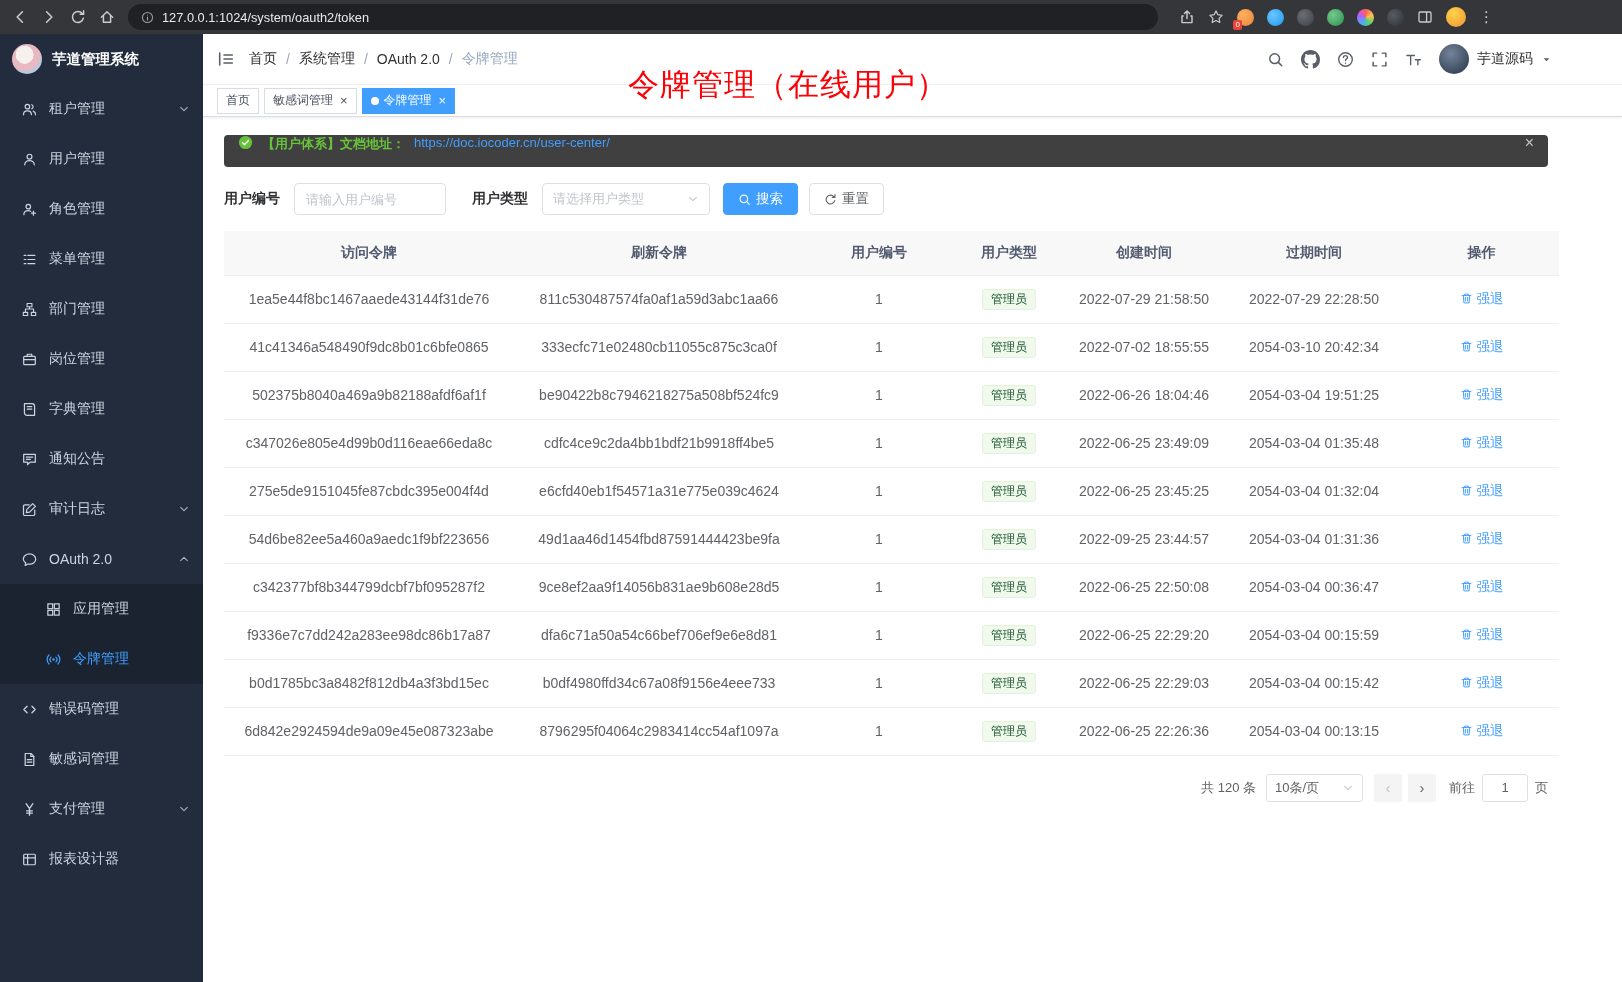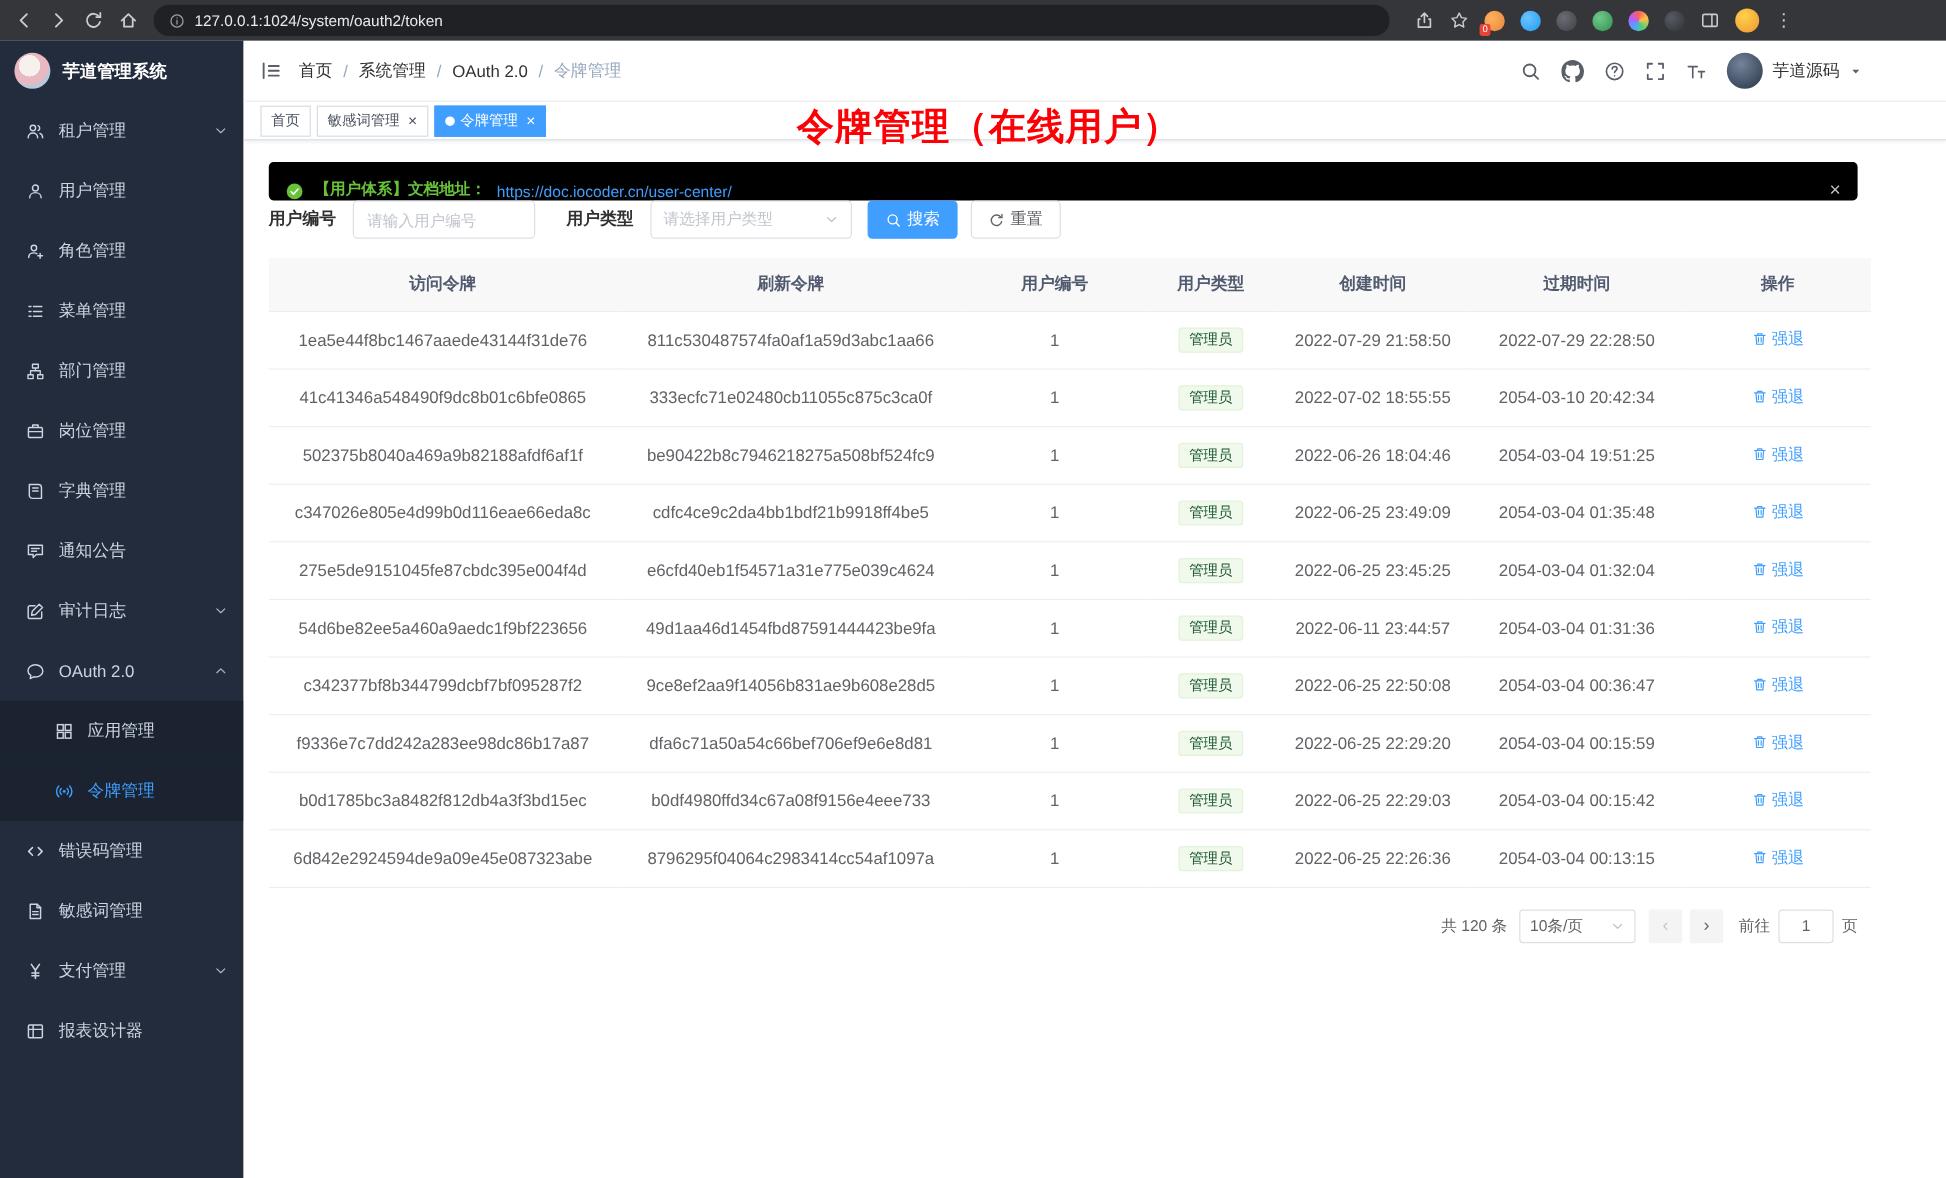--- a/index.html
+++ b/index.html
@@ -58,21 +58,21 @@
   
   .tagbar { height:33px; background:#fff; border-top:1px solid #f0f0f0; border-bottom:1px solid #d8dce5; box-shadow:0 1px 3px rgba(0,21,41,.08); display:flex; align-items:center; padding:0 14px; gap:5px; position:relative; z-index:2; }
   .tag { height:26px; display:inline-flex; align-items:center; gap:5px; padding:0 8px; border:1px solid #d8dce5; background:#fff; color:#495060; font-size:12px; cursor:pointer; white-space:nowrap; }
   .tag.active { background:#409eff; border-color:#409eff; color:#fff; }
   .tag .dot { width:8px; height:8px; border-radius:50%; background:#fff; }
   .tag-close { font-size:13px; line-height:1; margin-left:2px; }
 
   
   .content { flex:1; background:#fff; padding:18px 74px 0 21px; position:relative; overflow:hidden; }
 
-  .alert { height:32px; background:#000000; border-radius:4px; display:flex; align-items:flex-end; gap:9px; padding:0 14px; }
+  .alert { height:32px; background:#404040; border-radius:4px; display:flex; align-items:flex-start; gap:9px; padding:0 14px; margin-bottom:16px; }
   .alert-ic { width:15px; height:15px; }
   .alert-text { color:#67c23a; font-size:13px; font-weight:700; }
   .alert-link { color:#409eff; font-size:13px; text-decoration:none; cursor:pointer; }
   .alert-close { margin-left:auto; color:#c0c4cc; font-size:16px; cursor:pointer; line-height:1; }
 
   .filters { display:flex; align-items:center; margin-bottom:16px; }
   .f-label { font-size:14px; font-weight:700; color:#303133; margin-right:14px; white-space:nowrap; }
   .f-input { width:152px; height:32px; border:1px solid #dcdfe6; border-radius:4px; padding:0 11px; font-size:13px; color:#606266; outline:none; margin-right:26px; font-family:inherit; }
   ::placeholder { color:#c0c4cc; }
   .f-select { width:168px; height:32px; border:1px solid #dcdfe6; border-radius:4px; padding:0 10px; display:flex; align-items:center; justify-content:space-between; color:#c0c4cc; font-size:13px; margin-right:13px; cursor:pointer; }
@@ -93,21 +93,21 @@
   .pg-total { margin-right:10px; white-space:nowrap; }
   .pg-size { width:97px; height:28px; border:1px solid #dcdfe6; border-radius:3px; display:flex; align-items:center; justify-content:space-between; padding:0 8px; margin-right:8px; cursor:pointer; color:#606266; }
   .pg-btn,.pg-num { min-width:28px; height:28px; border:none; border-radius:2px; background:#f4f4f5; color:#606266; font-size:13px; margin:0 3px; display:inline-flex; align-items:center; justify-content:center; cursor:pointer; font-family:inherit; }
   .pg-btn { font-size:15px; }
   .pg-btn.prev { color:#c0c4cc; }
   .pg-num.on { background:#409eff; color:#fff; font-weight:700; }
   .pg-num.more { letter-spacing:1px; font-size:9px; }
   .pg-goto { margin-left:10px; display:flex; align-items:center; gap:7px; white-space:nowrap; }
   .pg-input { width:46px; height:28px; border:1px solid #dcdfe6; border-radius:3px; text-align:center; font-size:13px; color:#606266; outline:none; font-family:inherit; }
 
-  .annotation { position:absolute; left:664px; top:64px; color:#fb0005; font-size:31px; font-weight:700; letter-spacing:1px; pointer-events:none; z-index:50; white-space:nowrap;margin-top:21px; }
+  .annotation { position:absolute; left:628px; top:64px; color:#fb0005; font-size:31px; font-weight:400; letter-spacing:1px; pointer-events:none; z-index:50; white-space:nowrap; }
 </style>
 </head>
 <body>
 
 <svg width="0" height="0" style="position:absolute" aria-hidden="true">
   <defs>
     <symbol id="users-icon" viewBox="0 0 16 16">
         <g fill="none" stroke="currentColor" stroke-width="1.3" stroke-linecap="round" stroke-linejoin="round">
           <circle cx="5.8" cy="5" r="2.4"></circle>
           <path d="M1.6 13.6c0-2.4 1.9-4.1 4.2-4.1s4.2 1.7 4.2 4.1"></path>
@@ -664,21 +664,21 @@
                     <use href="#delete-icon"></use>
                   </svg>
                   <span>强退</span>
                 </a></td>
             </tr>
             <tr>
               <td>54d6be82ee5a460a9aedc1f9bf223656</td>
               <td>49d1aa46d1454fbd87591444423be9fa</td>
               <td>1</td>
               <td><span class="tag-green">管理员</span></td>
-              <td>2022-06-11 23:44:57</td>
+              <td>2022-09-25 23:44:57</td>
               <td>2054-03-04 01:31:36</td>
               <td><a class="act">
                   <svg class="ic-del">
                     <use href="#delete-icon"></use>
                   </svg>
                   <span>强退</span>
                 </a></td>
             </tr>
             <tr>
               <td>c342377bf8b344799dcbf7bf095287f2</td>

